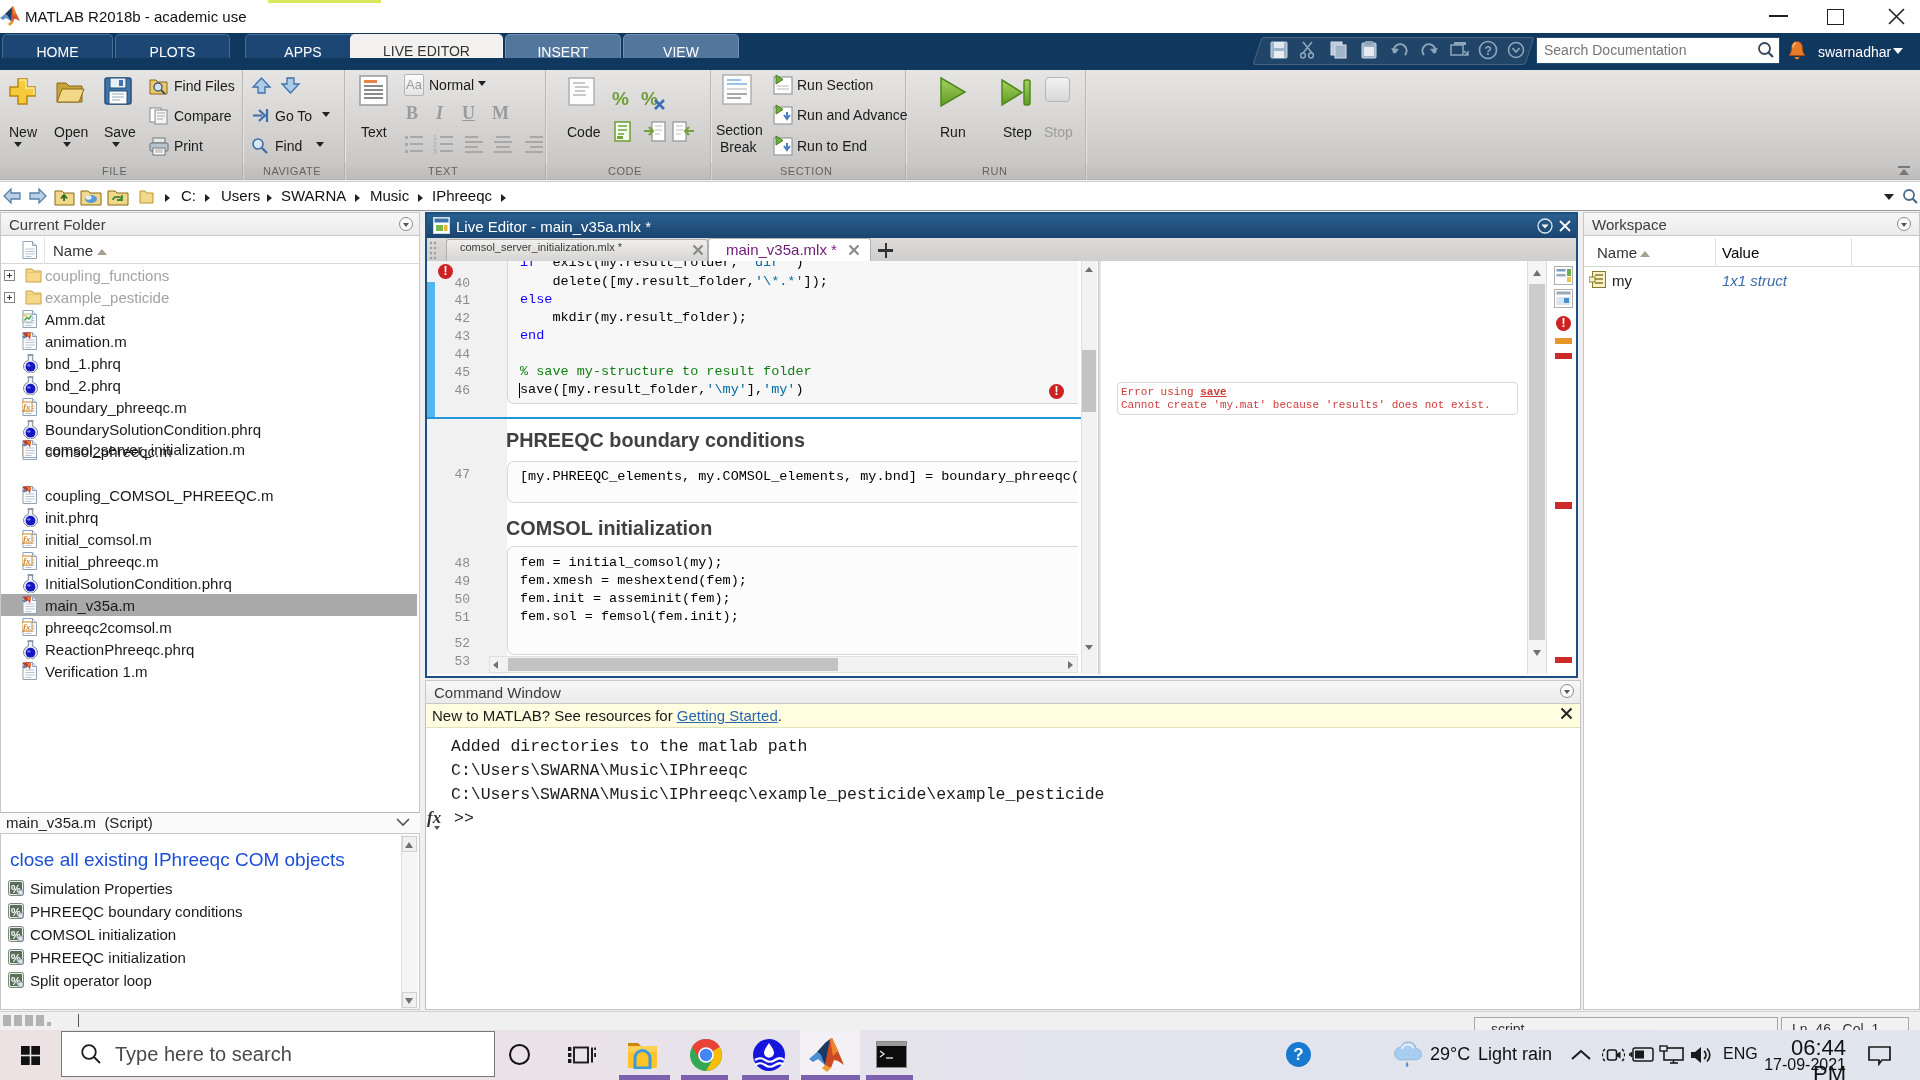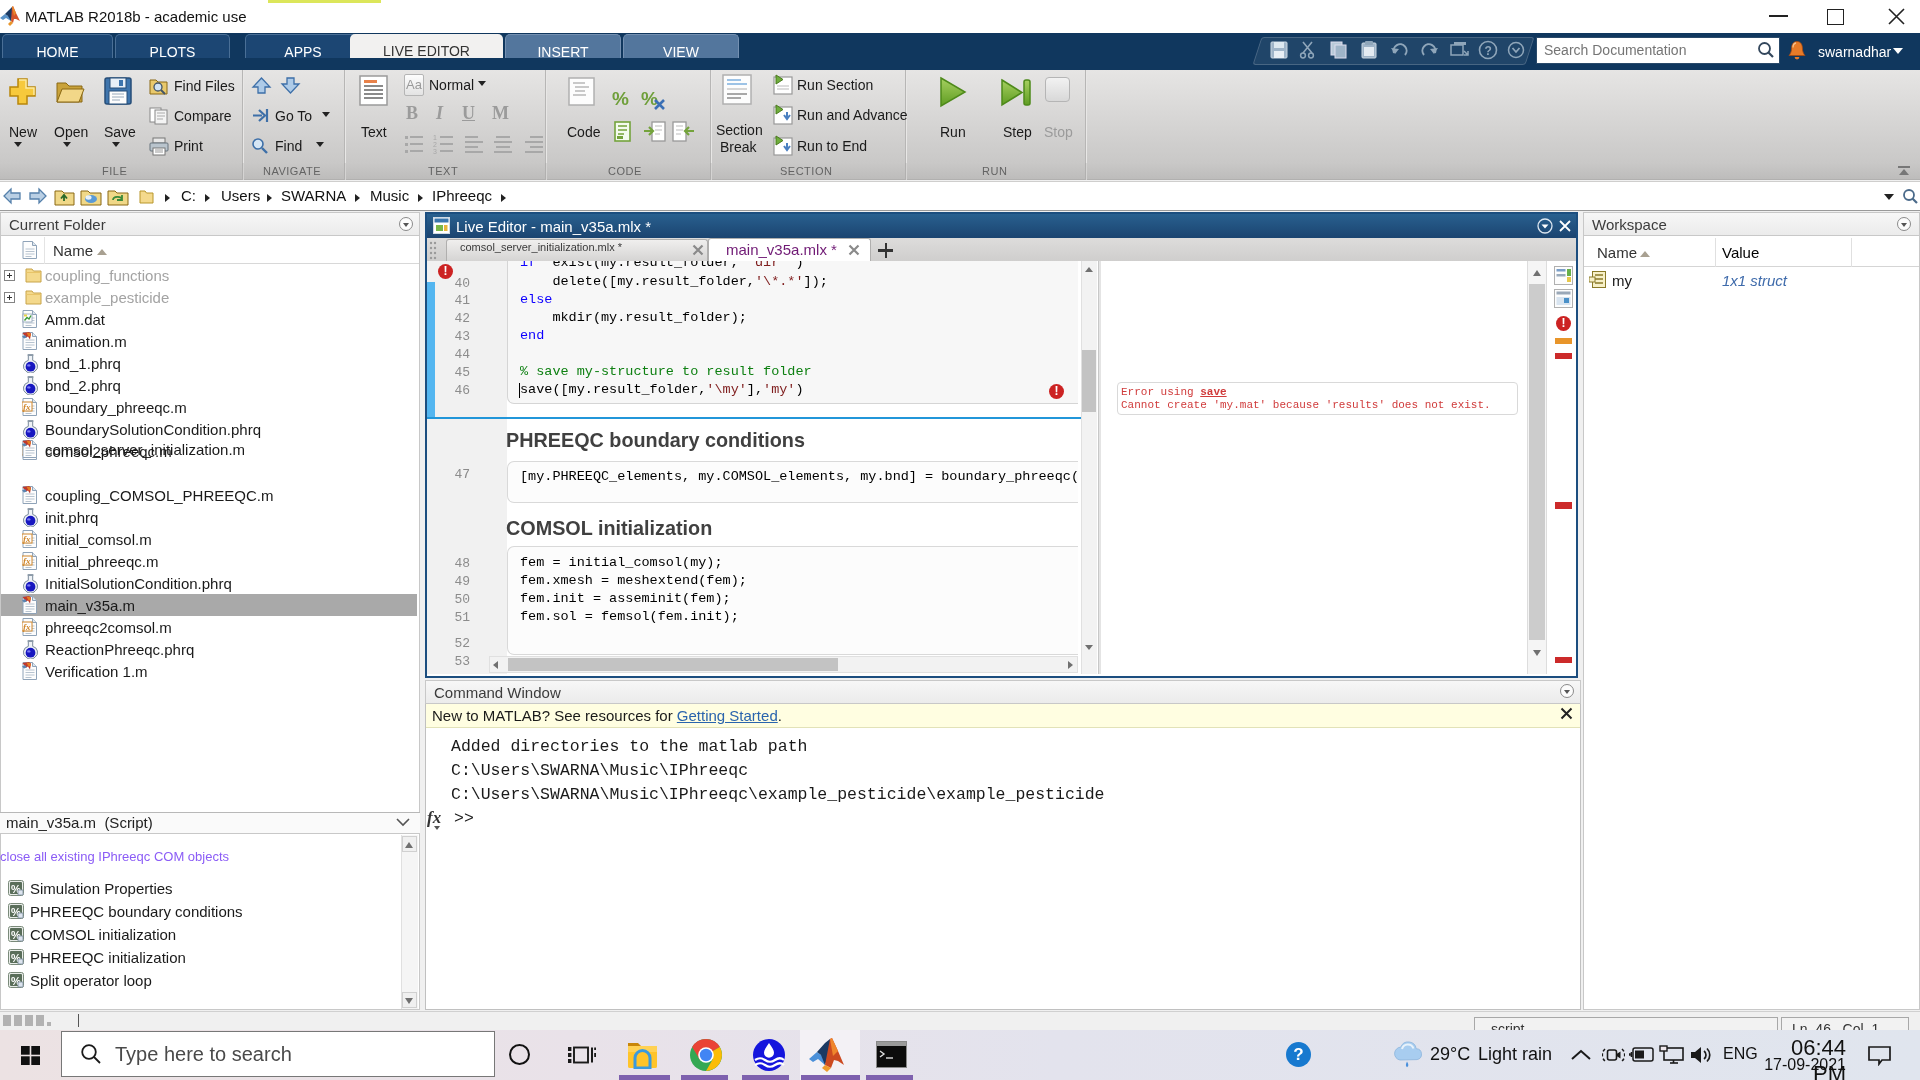--- a/index.html
+++ b/index.html
@@ -54,21 +54,21 @@
 .ficon.fold { left:24px; }
 .expander { position:absolute; left:3px; top:6px; width:11px; height:11px; border:1px solid #848484; background:#fff; }
 .expander:before { content:""; position:absolute; left:2px; top:4px; width:5px; height:1px; background:#333; }
 .expander:after { content:""; position:absolute; left:4px; top:2px; width:1px; height:5px; background:#333; }
 
 
 #edtitle { left:0; top:0; width:1149px; height:25px; background:linear-gradient(#2a6094,#1b4470); color:#fff; font-size:15px; }
 .codeline { position:absolute; font-size:13.5px; white-space:pre; font-family:"Liberation Mono", monospace; color:#000; }
 .lnum { position:absolute; width:30px; text-align:right; font-size:13px; color:#8c8c8c; font-family:"Liberation Mono", monospace; }
 .kw { color:#0e00ff; }
-.str { color:#7f1d1d;margin-top:28px; }
+.str { color:#0369a1;margin-top:28px; }
 .cmt { color:#0e8012; }
 .erricon { position:absolute; border-radius:50%; background:#cc2222; color:#fff; text-align:center; font-weight:bold; }
 
 
 .cmdline { position:absolute; font-size:16.5px; font-family:"Liberation Mono", monospace; color:#1a1a1a; white-space:pre; }
 
 
 #statusbar { left:0; top:1011px; width:1920px; height:19px; background:#f0f0f0; border-top:1px solid #d0d0d0; }
 
 
@@ -580,21 +580,21 @@
         <use href="#ic-m"></use>
       </svg>
       <span class="nm">Verification 1.m</span>
     </div>
 
 <div class="abs" style="left:0px;top:812px;width:420px;height:22px;background:#fafafa;border-top:1px solid #b8b8b8;border-bottom:1px solid #c8c8c8"></div>
 <div class="abs" style="left:6px;top:814px;font-size:15px;color:#222">main_v35a.m&nbsp;&nbsp;(Script)</div>
 <svg class="abs" style="left:396px;top:818px" width="14" height="9">
       <path d="M1,1 L7,7 L13,1" fill="none" stroke="#555" stroke-width="1.6"></path>
     </svg>
-<div class="abs" style="left:0;top:849px;font-size:13px;color:#8b5cf6">close all existing IPhreeqc COM objects</div>
+<div class="abs" style="left:10px;top:849px;font-size:19px;color:#1d4ed8">close all existing IPhreeqc COM objects</div>
 <div class="abs" style="left:8px;top:880px"><svg width="16" height="16">
         <use href="#ic-pct"></use>
       </svg></div>
 <div class="abs" style="left:30px;top:880px;font-size:15px;color:#1a1a1a">Simulation Properties</div>
 <div class="abs" style="left:8px;top:903px"><svg width="16" height="16">
         <use href="#ic-pct"></use>
       </svg></div>
 <div class="abs" style="left:30px;top:903px;font-size:15px;color:#1a1a1a">PHREEQC boundary conditions</div>
 <div class="abs" style="left:8px;top:926px"><svg width="16" height="16">
         <use href="#ic-pct"></use>

